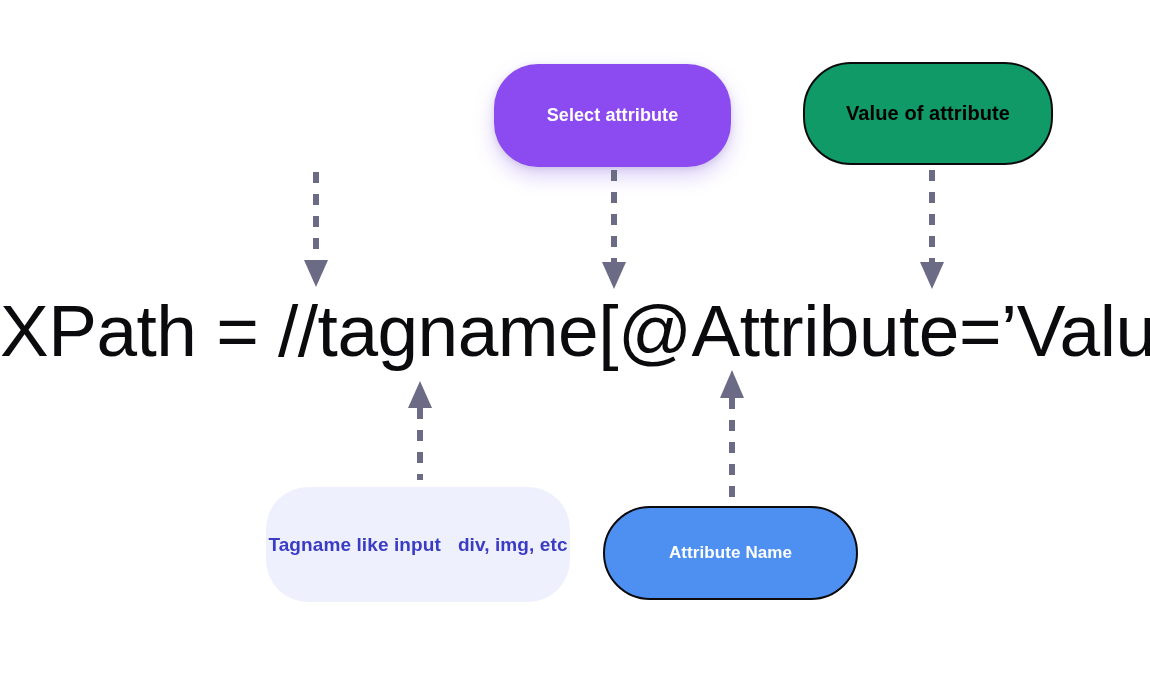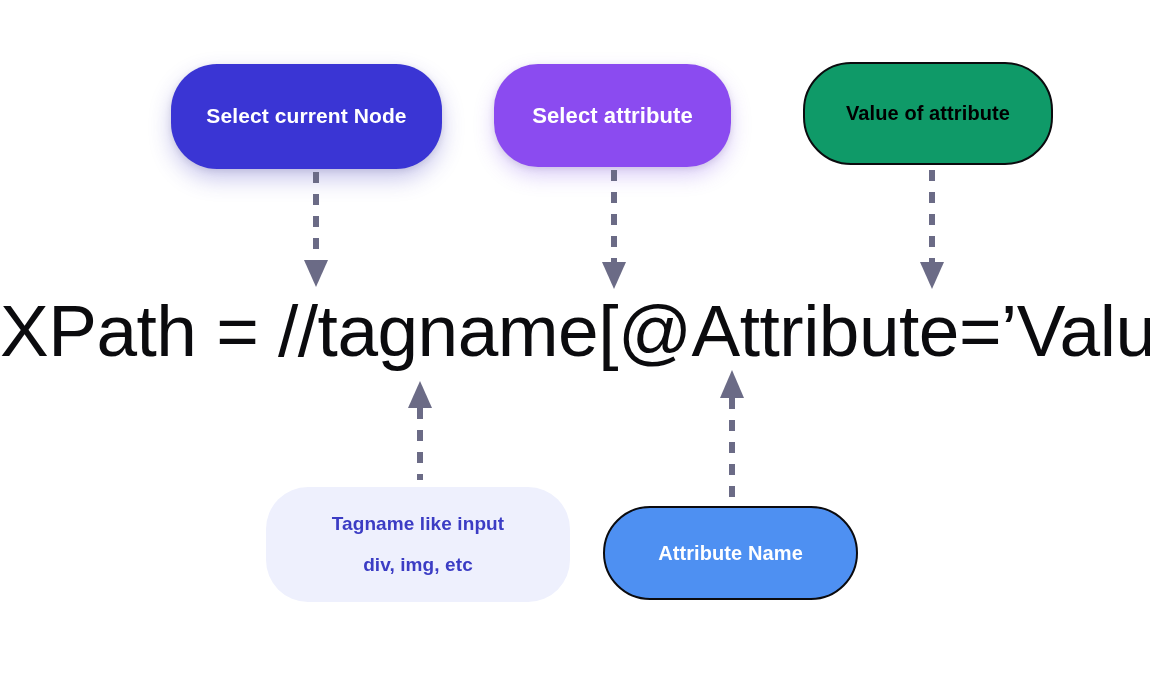--- a/index.html
+++ b/index.html
@@ -44,21 +44,21 @@
     box-shadow: 0 10px 22px rgba(60,55,190,0.28), 0 2px 6px rgba(0,0,0,0.10);
   }
 
   .pill-attr {
     left: 494px;
     top: 64px;
     width: 237px;
     height: 103px;
     background: #8b4bf0;
     color: #ffffff;
-    font-size: 22px;
+    font-size: 18px;
     border-radius: 44px;
     box-shadow: 0 9px 20px rgba(120,70,230,0.26), 0 2px 6px rgba(0,0,0,0.10);
   }
 
   .pill-value {
     left: 803px;
     top: 62px;
     width: 250px;
     height: 103px;
     background: #0f9a68;
@@ -70,32 +70,32 @@
 
   .pill-tagname {
     left: 266px;
     top: 487px;
     width: 304px;
     height: 115px;
     background: #eef0fd;
     color: #3b3cc4;
     font-size: 19px;
     border-radius: 42px;
-    flex-direction: column;
+    flex-direction: row;
     gap: 17px;
   }
 
   .pill-attrname {
     left: 603px;
     top: 506px;
     width: 255px;
     height: 94px;
     background: #4e90f2;
     color: #ffffff;
-    font-size: 20px;
+    font-size: 17px;
     border: 2.5px solid #0b0b0e;
     border-radius: 48px;
   }
 
   
   #formula {
     position: absolute;
     left: 0;
     top: 289px;
     width: 1150px;
@@ -112,23 +112,20 @@
   .arrow {
     position: absolute;
   }
   .arrow svg { display: block; }
 </style>
 </head>
 <body>
 
 <div id="canvas">
 
-  <div class="pill pill-node">
-    <span>Select current Node</span>
-  </div>
 
   <div class="pill pill-attr">
     <span>Select attribute</span>
   </div>
 
   <div class="pill pill-value">
     <span>Value of attribute</span>
   </div>
 
   <div class="arrow" style="left:296px; top:172px;">

